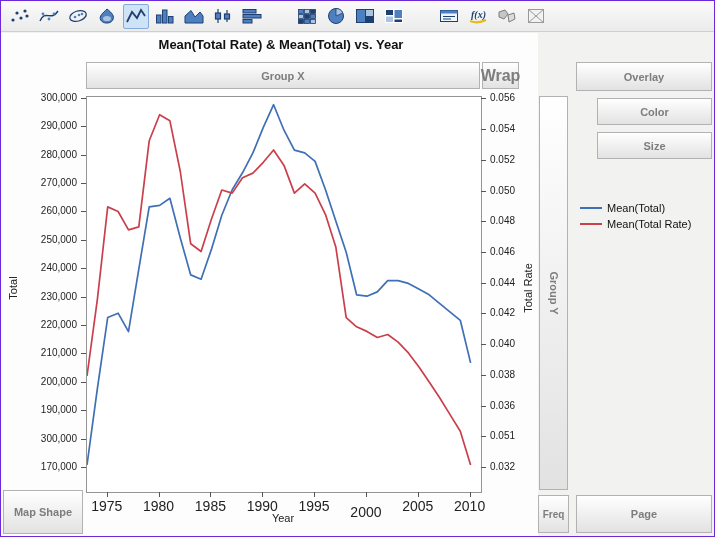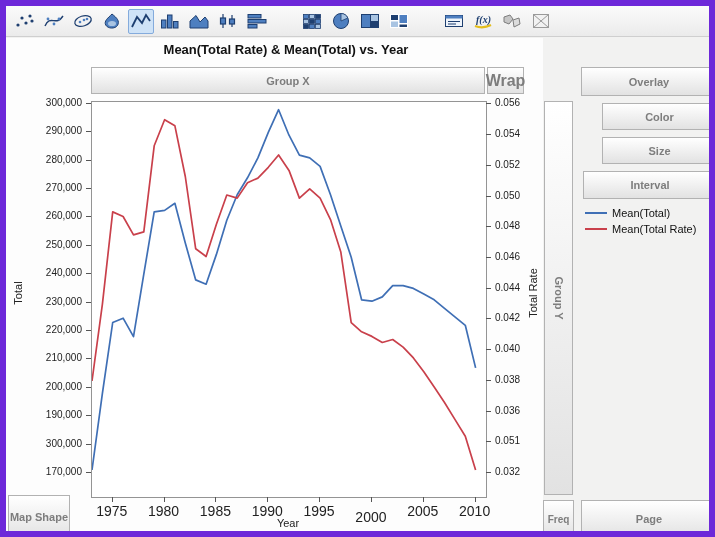--- a/index.html
+++ b/index.html
@@ -1,28 +1,28 @@
 <!DOCTYPE html>
 <html><head>
 <meta charset="utf-8">
 <style>
   html,body { margin:0; padding:0; background:#d8d8d8; font-family:"Liberation Sans", sans-serif; }
-  .app { position:relative; width:715px; height:537px; background:#f2f2f1; border:6px solid #6d28d9; box-sizing:border-box; overflow:hidden; }
+  .app { position:relative; width:715px; height:537px; background:#f2f2f1; border:1px solid #6d28d9; box-sizing:border-box; overflow:hidden; }
   .canvas-bg { position:absolute; left:0; top:32px; width:537px; height:505px; background:#fdfdfd; }
   .toolbar { position:absolute; left:0; top:0; width:715px; height:31px; background:linear-gradient(#fbfbfb,#ebebeb); border-bottom:1px solid #cfcfcf; display:flex; align-items:center; padding-left:6px; box-sizing:border-box; }
   .tool { width:24px; height:23px; display:flex; align-items:center; justify-content:center; border:1px solid transparent; border-radius:2px; margin-right:3px; cursor:pointer; }
   .tool.selected { background:#cfe3f7; border-color:#84abdc; }
   .tool-gap { width:26px; }
   .title { position:absolute; left:60px; top:36px; width:440px; text-align:center; font-size:13px; font-weight:bold; color:#111; }
   .zone { position:absolute; background:linear-gradient(#ffffff,#e2e2e2); border:1px solid #b2b2b2; color:#7d7d7d; font-weight:bold; font-size:11px; display:flex; align-items:center; justify-content:center; box-sizing:border-box; }
   .zone-group-x { left:85px; top:61px; width:394px; height:27px; }
   .zone-wrap { left:481px; top:61px; width:37px; height:27px; font-size:16px; }
   .zone-group-y { left:538px; top:95px; width:29px; height:394px; }
   .zone-group-y span { transform:rotate(90deg); white-space:nowrap; }
-  .zone-map-shape { left:2px; top:489px; width:62px; height:44px; }
+  .zone-map-shape { left:2px; top:489px; width:80px; height:44px; }
   .zone-freq { left:537px; top:494px; width:31px; height:38px; font-size:10px; }
   .zone-page { left:575px; top:494px; width:136px; height:38px; }
   .panel-btn { position:absolute; background:linear-gradient(#ffffff,#e2e2e2); border:1px solid #b2b2b2; color:#7d7d7d; font-weight:bold; font-size:11px; display:flex; align-items:center; justify-content:center; box-sizing:border-box; cursor:pointer; }
   .btn-0 { left:575px; top:61px; width:136px; height:29px; }
   .btn-1 { left:596px; top:97px; width:115px; height:27px; }
   .btn-2 { left:596px; top:131px; width:115px; height:27px; }
   .btn-3 { left:577px; top:165px; width:134px; height:28px; }
   .plot { position:absolute; left:85px; top:95px; width:394px; height:395px; background:#ffffff; border:1px solid #949494; box-sizing:content-box; }
   .gutter { position:absolute; }
   #yticks-left { left:0; top:95px; width:85px; height:396px; }
@@ -284,21 +284,20 @@
   <div class="vlabel" style="left:527px; top:287px;">Total Rate</div>
   <div class="xlabel">Year</div>
 
   <div class="zone zone-group-y">
     <span>Group Y</span>
   </div>
 
   <div class="panel-btn btn-0">Overlay</div>
   <div class="panel-btn btn-1">Color</div>
   <div class="panel-btn btn-2">Size</div>
-  <div class="panel-btn btn-3">Interval</div>
 
   <div id="legend">
       <div class="legend-row">
         <div class="legend-line" style="border-top-color: rgb(63, 111, 181);"></div>
         <span class="legend-label">Mean(Total)</span>
       </div>
       <div class="legend-row">
         <div class="legend-line" style="border-top-color: rgb(201, 64, 75);"></div>
         <span class="legend-label">Mean(Total Rate)</span>
       </div>

